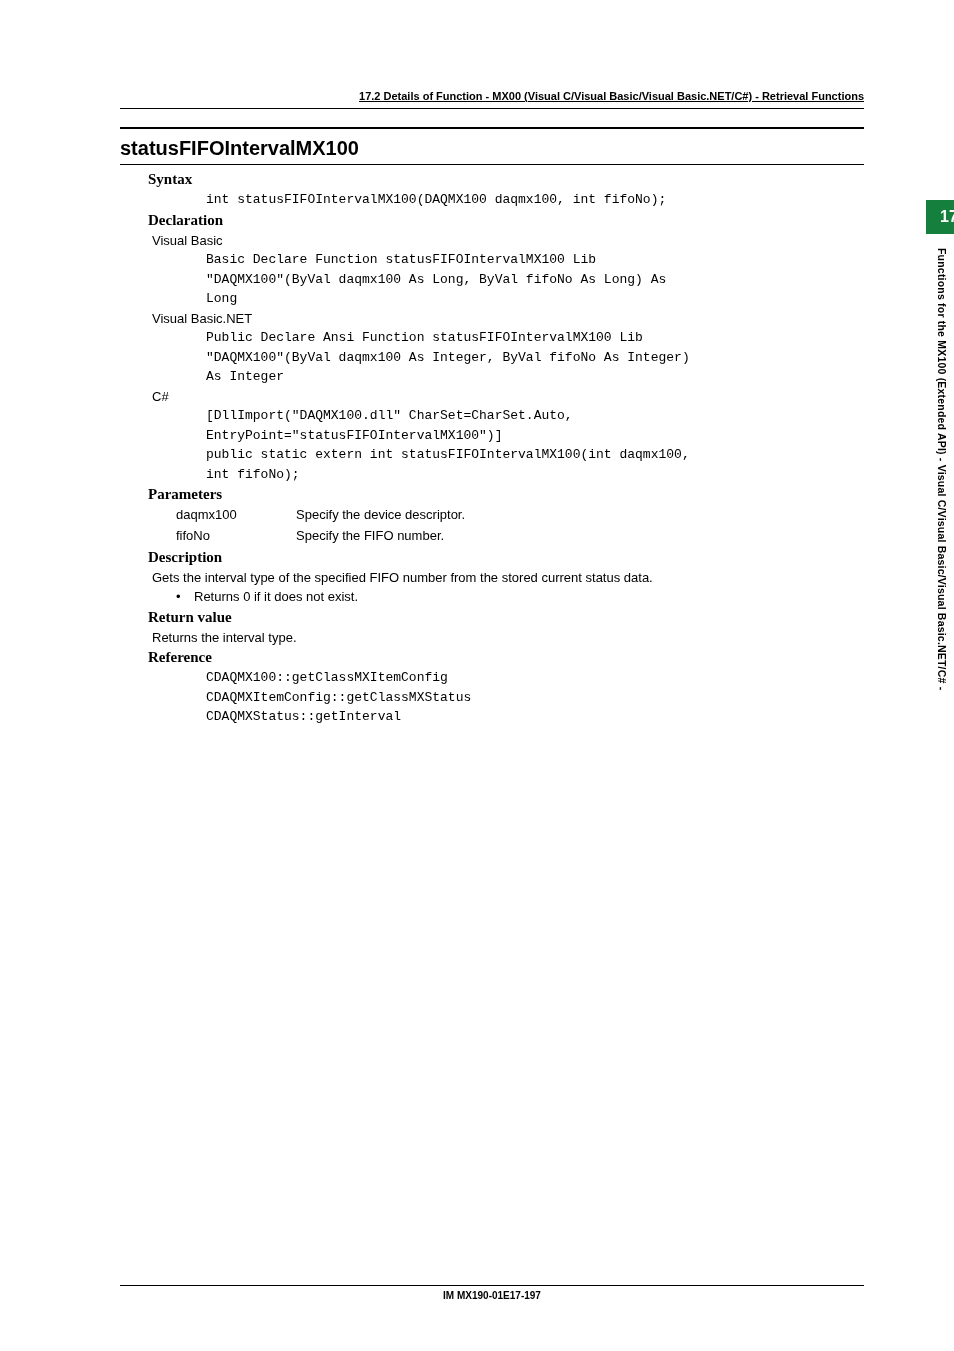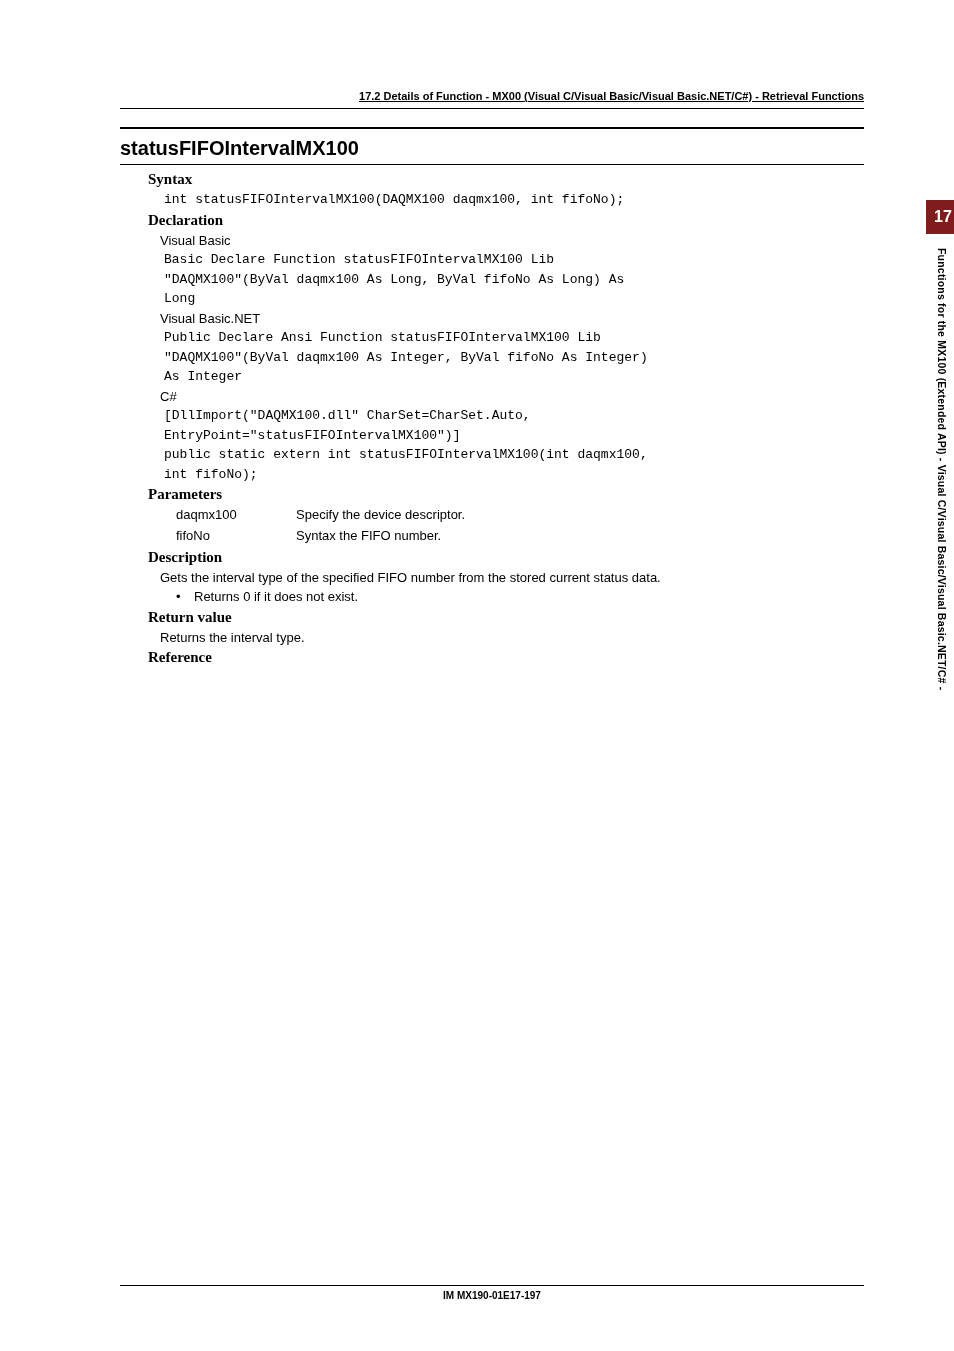--- a/index.html
+++ b/index.html
@@ -36,27 +36,27 @@
     .subsection {
       font-size: 15px;
       font-weight: bold;
       margin-left: 28px;
       margin-top: 2px;
       margin-bottom: 2px;
       font-family: Liberation Serif, serif;
     }
     .body-text {
       font-size: 13px;
-      margin-left: 40px;
+      margin-left: 32px;
       line-height: 1.5;
     }
     .code-text {
       font-family: "Courier New", monospace;
       font-size: 13px;
-      margin-left: 44px;
+      margin-left: 86px;
       line-height: 1.5;
       white-space: pre-wrap;
     }
     .param-row {
       margin-left: 56px;
       font-size: 13px;
       line-height: 1.6;
       display: flex;
     }
     .param-name {
@@ -69,26 +69,26 @@
       font-size: 13px;
       line-height: 1.5;
       display: flex;
     }
     .bullet-mark { width: 18px; flex-shrink: 0; }
     .side-tab {
       position: absolute;
       right: 0;
       top: 200px;
       width: 28px;
-      background: #7f1d1d;
+      background: #15803d;
       color: #fff;
       text-align: center;
       font-size: 16px;
       font-weight: bold;
-      padding: 8px 8px;
+      padding: 8px 14px;
     }
     .side-text {
       position: absolute;
       right: 6px;
       top: 248px;
       writing-mode: vertical-rl;
       font-size: 10.5px;
       font-weight: bold;
       letter-spacing: 0.2px;
     }
@@ -131,34 +131,37 @@
 public static extern int statusFIFOIntervalMX100(int daqmx100,
 int fifoNo);</div>
 
   <div class="subsection">Parameters</div>
   <div class="param-row">
     <span class="param-name">daqmx100</span>
     <span class="param-desc">Specify the device descriptor.</span>
   </div>
   <div class="param-row">
     <span class="param-name">fifoNo</span>
-    <span class="param-desc">Syntax the FIFO number.</span>
+    <span class="param-desc">Specify the FIFO number.</span>
   </div>
 
   <div class="subsection">Description</div>
   <div class="body-text">Gets the interval type of the specified FIFO number from the stored current status data.</div>
   <div class="bullet-row">
     <span class="bullet-mark">•</span>
     <span>Returns 0 if it does not exist.</span>
   </div>
 
   <div class="subsection">Return value</div>
   <div class="body-text">Returns the interval type.</div>
 
   <div class="subsection">Reference</div>
+  <div class="code-text">CDAQMX100::getClassMXItemConfig
+CDAQMXItemConfig::getClassMXStatus
+CDAQMXStatus::getInterval</div>
 </div>
 
 <div class="side-tab">17</div>
 <div class="side-text">Functions for the MX100 (Extended API) - Visual C/Visual Basic/Visual Basic.NET/C# -</div>
 
 <div class="footer">
   <span>IM MX190-01E</span>
   <span>17-197</span>
 </div>
 

